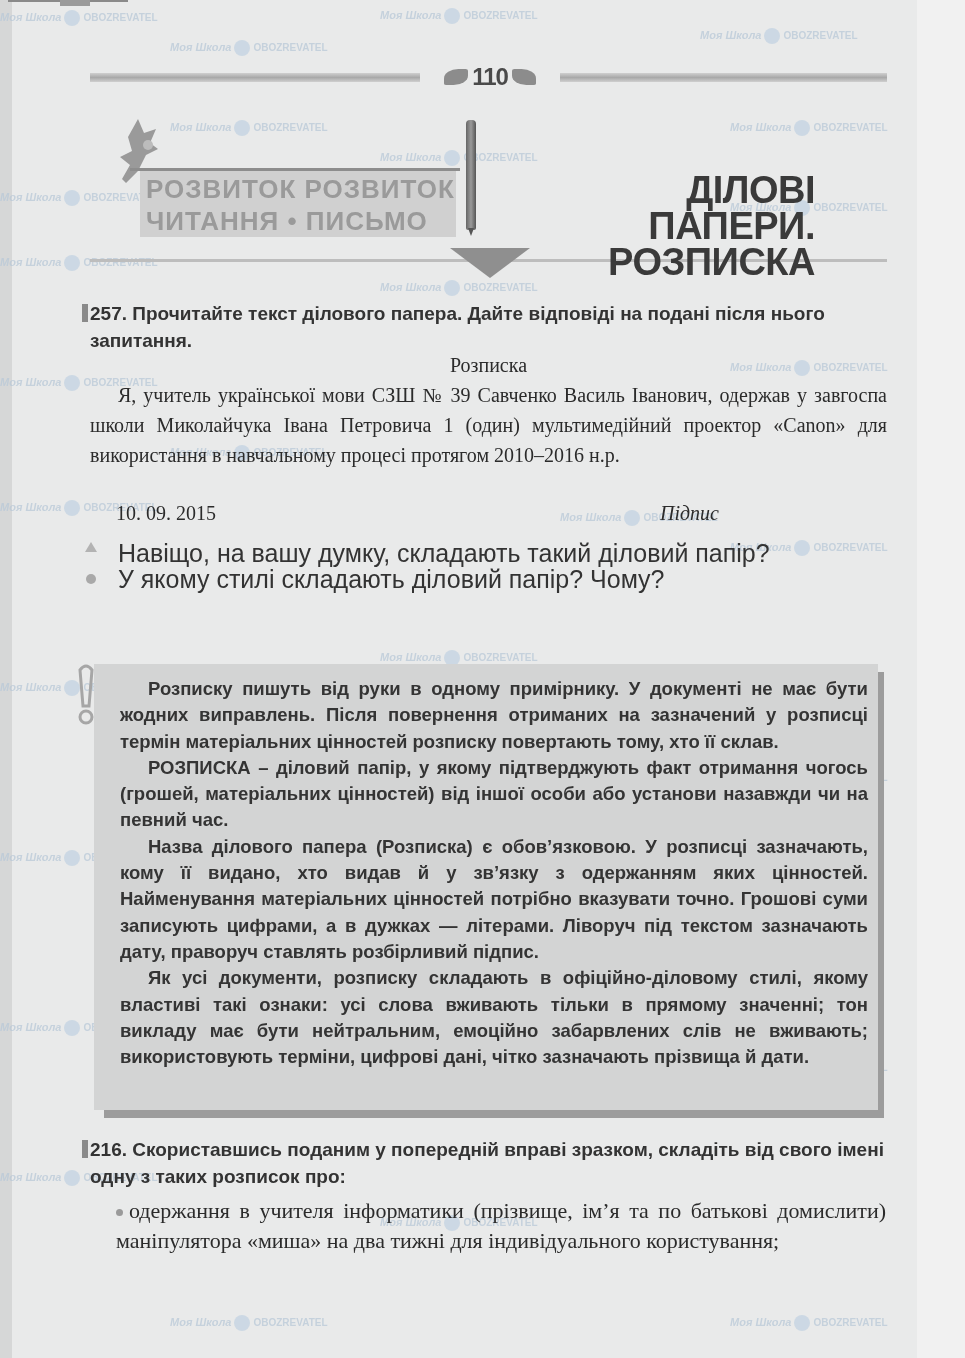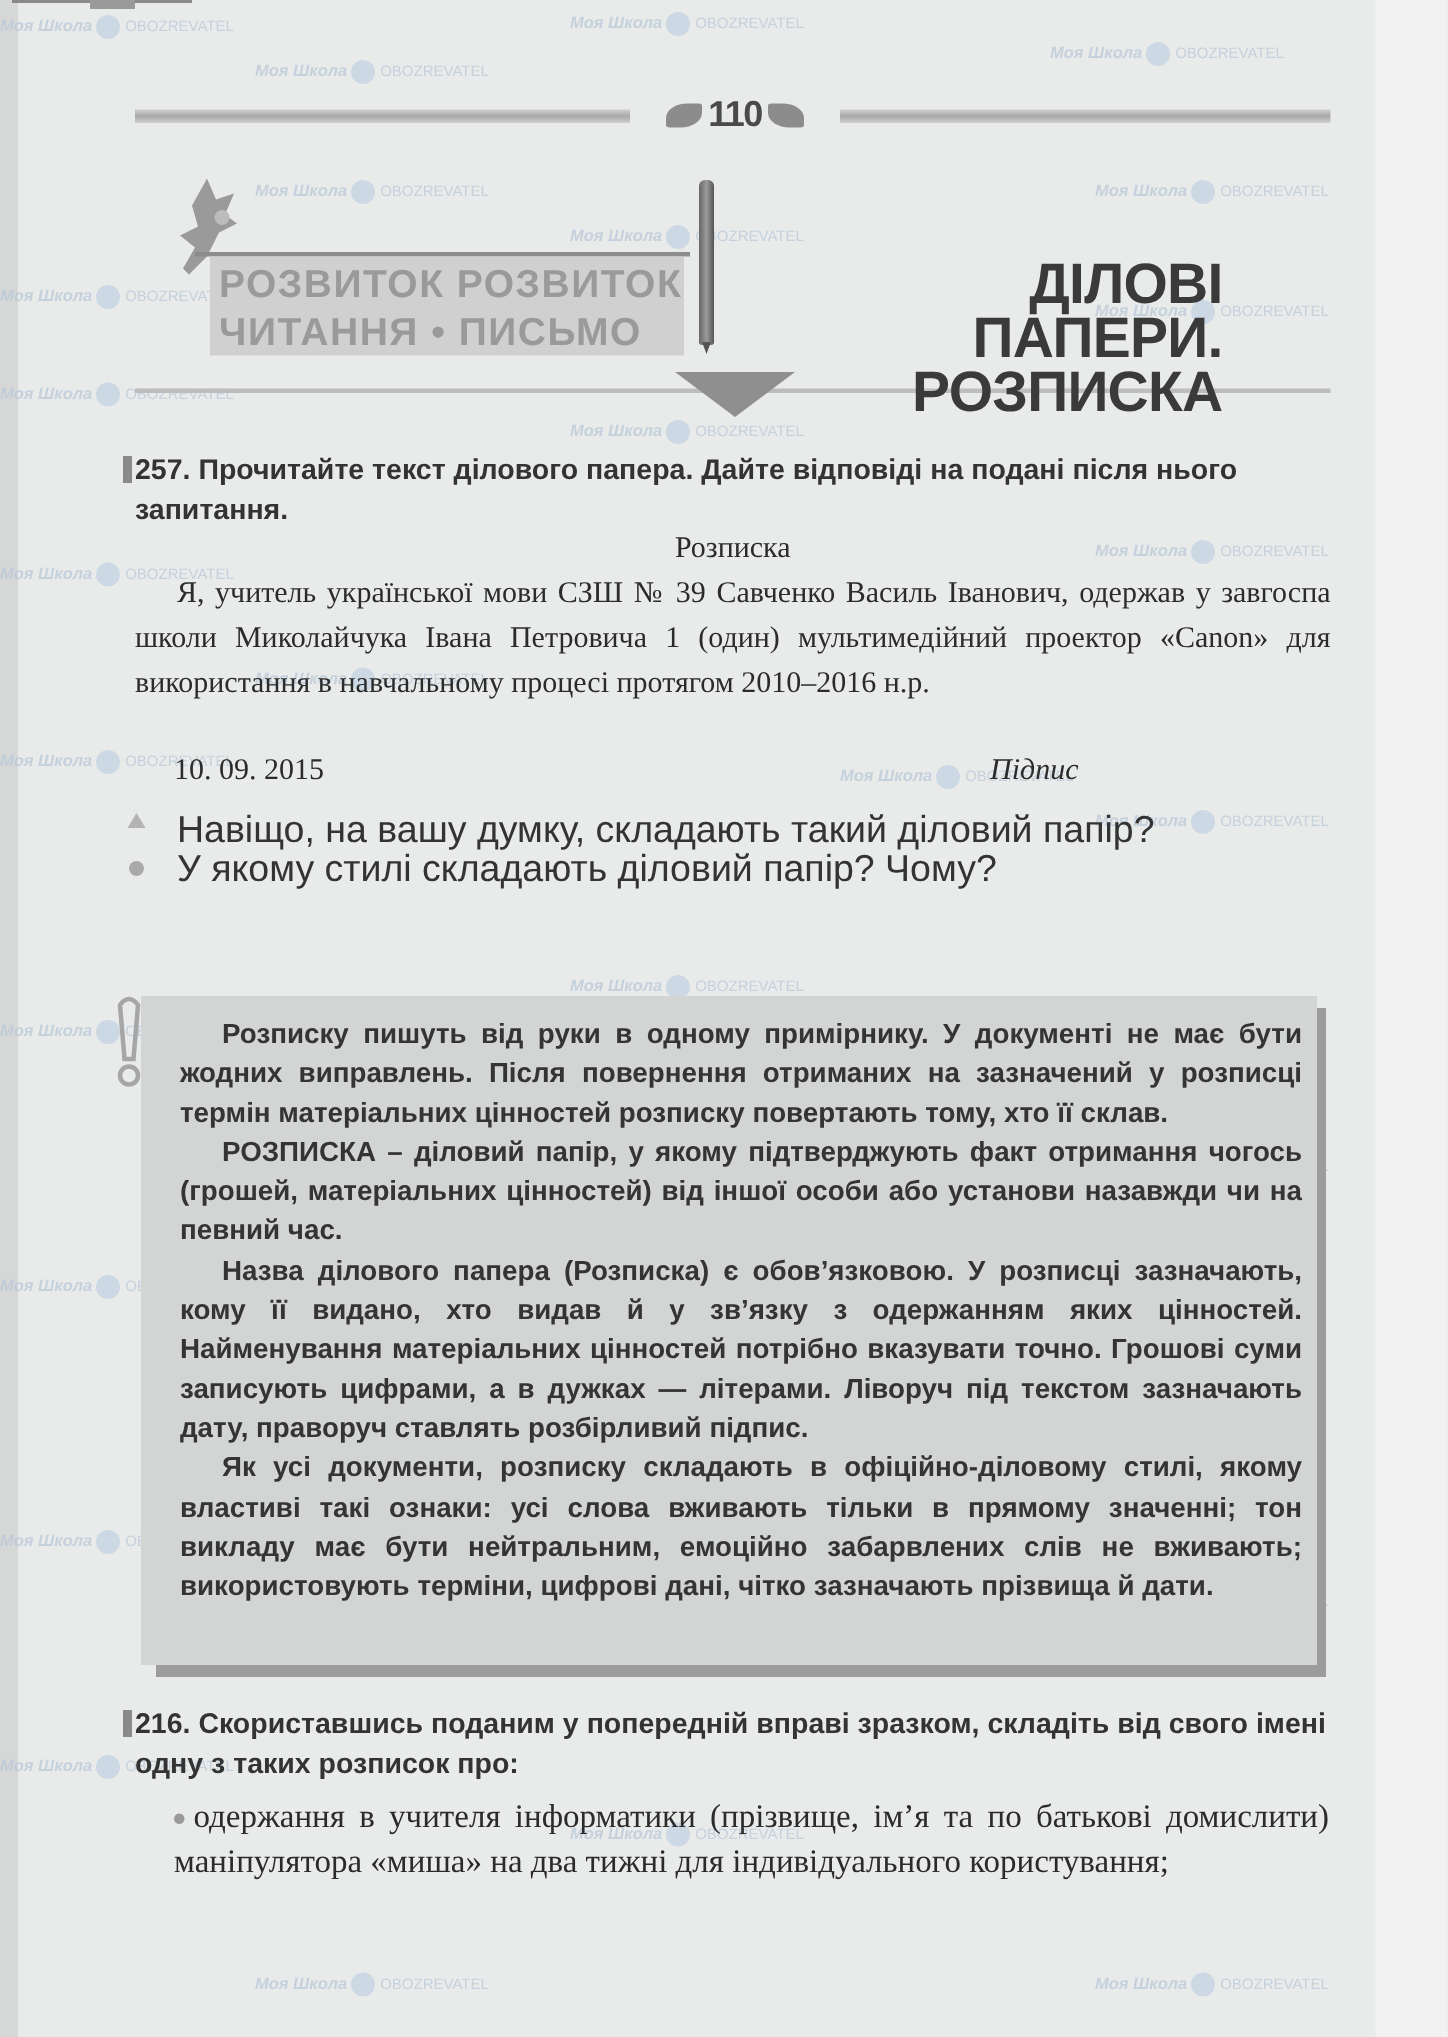--- a/index.html
+++ b/index.html
@@ -10,21 +10,21 @@
       color: #2c2c2c;
     }
     .page-shade-left { position:absolute; left:0; top:0; width:12px; height:1358px; background:#d6d7d7; }
     .page-shade-right { position:absolute; right:0; top:0; width:48px; height:1358px; background:#f1f1f1; }
     .corner-mark { position:absolute; left:8px; top:0; width:120px; height:2px; background:#8a8a8a; }
     .corner-mark2 { position:absolute; left:60px; top:0; width:30px; height:6px; background:#9a9a9a; }
 
     
     .wm { position:absolute; font-size:11px; color:#b9c9d8; font-style:italic; font-weight:bold; white-space:nowrap; opacity:0.75; pointer-events:none; }
     .wm .c { display:inline-block; width:16px; height:16px; border-radius:50%; background:#c3d3e2; vertical-align:middle; margin:0 3px; }
-    .wm .o { font-style:normal; font-weight:normal; font-size:10px; letter-spacing:0; }
+    .wm .o { font-style:normal; font-weight:bold; font-size:10px; letter-spacing:0; }
 
     
     .header-rule { position:absolute; left:90px; top:73px; width:797px; height:9px; background:linear-gradient(#cfcfcf,#a9a9a9,#cfcfcf); }
     .page-number-wrap { position:absolute; left:420px; top:62px; width:140px; height:30px; background:#e9eaea; display:flex; align-items:center; justify-content:center; gap:4px; }
     .page-number { font-size:24px; font-weight:bold; color:#4a4a4a; letter-spacing:-1px; }
     .swirl { width:24px; height:16px; background:#8c8c8c; border-radius:60% 10% 60% 10%; }
     .swirl.r { transform:scaleX(-1); }
 
     
     .bird { position:absolute; left:108px; top:115px; width:58px; height:72px; }

